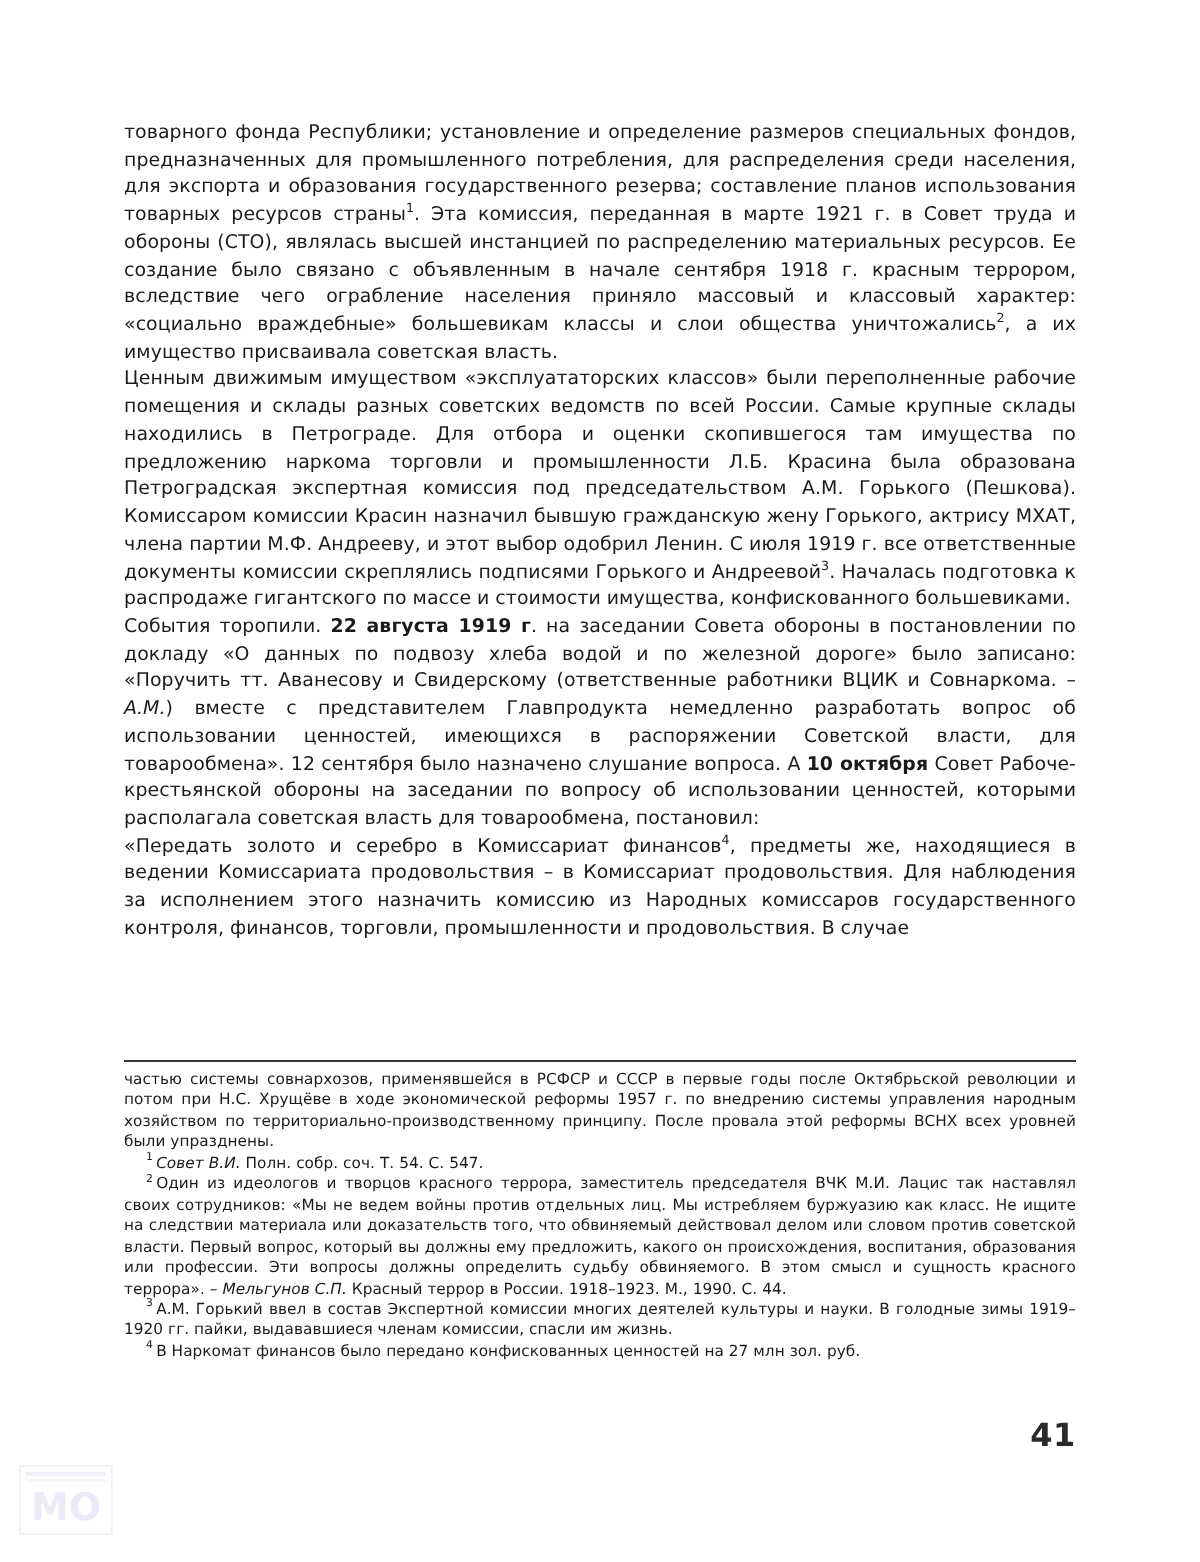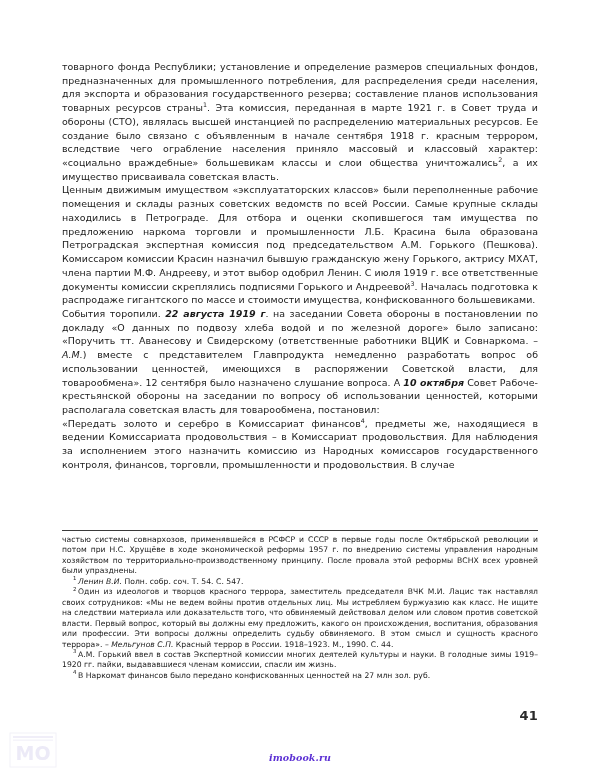--- a/index.html
+++ b/index.html
@@ -45,21 +45,20 @@
   }
   .body-par + .body-par {
     text-indent: 0;
   }
   .indent {
     text-indent: 15px;
   }
 
   b.dt {
     font-weight: bold;
-    font-style: italic;
   }
   i.it {
     font-style: italic;
     margin-top: 24px;
   }
   sup.fn {
     font-size: 6.3px;
     vertical-align: super;
     line-height: 0;
   }
@@ -93,21 +92,21 @@
     vertical-align: super;
     line-height: 0;
     padding-right: 1.6px;
   }
 
   
   .folio {
     position: absolute;
     right: 62px;
     top: 708px;
-    font-size: 13px;
+    font-size: 16px;
     font-weight: bold;
     color: #2a2a2a;
     letter-spacing: 0.02em;
   }
 
   
   .site-mark {
     position: absolute;
     left: 0;
     right: 0;
@@ -146,30 +145,29 @@
       <p class="body-par indent">События торопили. <b class="dt">22 августа 1919 г</b>. на заседании Совета обороны в постановлении по докладу «О данных по подвозу хлеба водой и по железной дороге» было записано: «Поручить тт. Аванесову и Свидерскому (ответственные работники ВЦИК и Совнаркома. – <i class="it">А.М.</i>) вместе с представителем Главпродукта немедленно разработать вопрос об использовании ценностей, имеющихся в распоряжении Советской власти, для товарообмена». 12 сентября было назначено слушание вопроса. А <b class="dt">10 октября</b> Совет Рабоче-крестьянской обороны на заседании по вопросу об использовании ценностей, которыми располагала советская власть для товарообмена, постановил:</p>
       <p class="body-par indent">«Передать золото и серебро в Комиссариат финансов<sup class="fn">4</sup>, предметы же, находящиеся в ведении Комиссариата продовольствия – в Комиссариат продовольствия. Для наблюдения за исполнением этого назначить комиссию из Народных комиссаров государственного контроля, финансов, торговли, промышленности и продовольствия. В случае</p>
     </div>
 
   <div class="footnotes">
     <hr class="fn-rule">
     <div id="fnCont">
         <p class="fn-par">частью системы совнархозов, применявшейся в РСФСР и СССР в первые годы после Октябрьской революции и потом при Н.С. Хрущёве в ходе экономической реформы 1957 г. по внедрению системы управления народным хозяйством по территориально-производственному принципу. После провала этой реформы ВСНХ всех уровней были упразднены.</p>
       </div>
     <div id="fnList">
-        <p class="fn-par num"><sup>1</sup><i class="it">Ленин В.И.</i> Полн. собр. соч. Т. 54. С. 547.</p>
+        <p class="fn-par num"><sup>1</sup><i class="it">Совет В.И.</i> Полн. собр. соч. Т. 54. С. 547.</p>
         <p class="fn-par num"><sup>2</sup>Один из идеологов и творцов красного террора, заместитель председателя ВЧК М.И. Лацис так наставлял своих сотрудников: «Мы не ведем войны против отдельных лиц. Мы истребляем буржуазию как класс. Не ищите на следствии материала или доказательств того, что обвиняемый действовал делом или словом против советской власти. Первый вопрос, который вы должны ему предложить, какого он происхождения, воспитания, образования или профессии. Эти вопросы должны определить судьбу обвиняемого. В этом смысл и сущность красного террора». – <i class="it">Мельгунов С.П.</i> Красный террор в России. 1918–1923. М., 1990. С. 44.</p>
         <p class="fn-par num"><sup>3</sup>А.М. Горький ввел в состав Экспертной комиссии многих деятелей культуры и науки. В голодные зимы 1919–1920 гг. пайки, выдававшиеся членам комиссии, спасли им жизнь.</p>
         <p class="fn-par num"><sup>4</sup>В Наркомат финансов было передано конфискованных ценностей на 27 млн зол. руб.</p>
       </div>
   </div>
 
   <div class="folio">41</div>
 
-  <div class="site-mark" style="color: rgb(91, 47, 212);">imobook.ru</div>
 
   <div class="corner-logo">
     <svg viewBox="0 0 50 40" xmlns="http://www.w3.org/2000/svg" aria-hidden="true">
       <rect x="2" y="3" width="46" height="34" fill="#ffffff" stroke="#f2f1f8" stroke-width="1"></rect>
       <rect x="5" y="6" width="40" height="2" fill="#f0eef8"></rect>
       <rect x="5" y="9.5" width="40" height="1.4" fill="#f4f3fa"></rect>
       <text x="25" y="30" font-family="'DejaVu Sans','Liberation Sans',sans-serif" font-size="19" font-weight="bold" text-anchor="middle" fill="#eceaf7" id="logoText">MO</text>
     </svg>
   </div>
 

